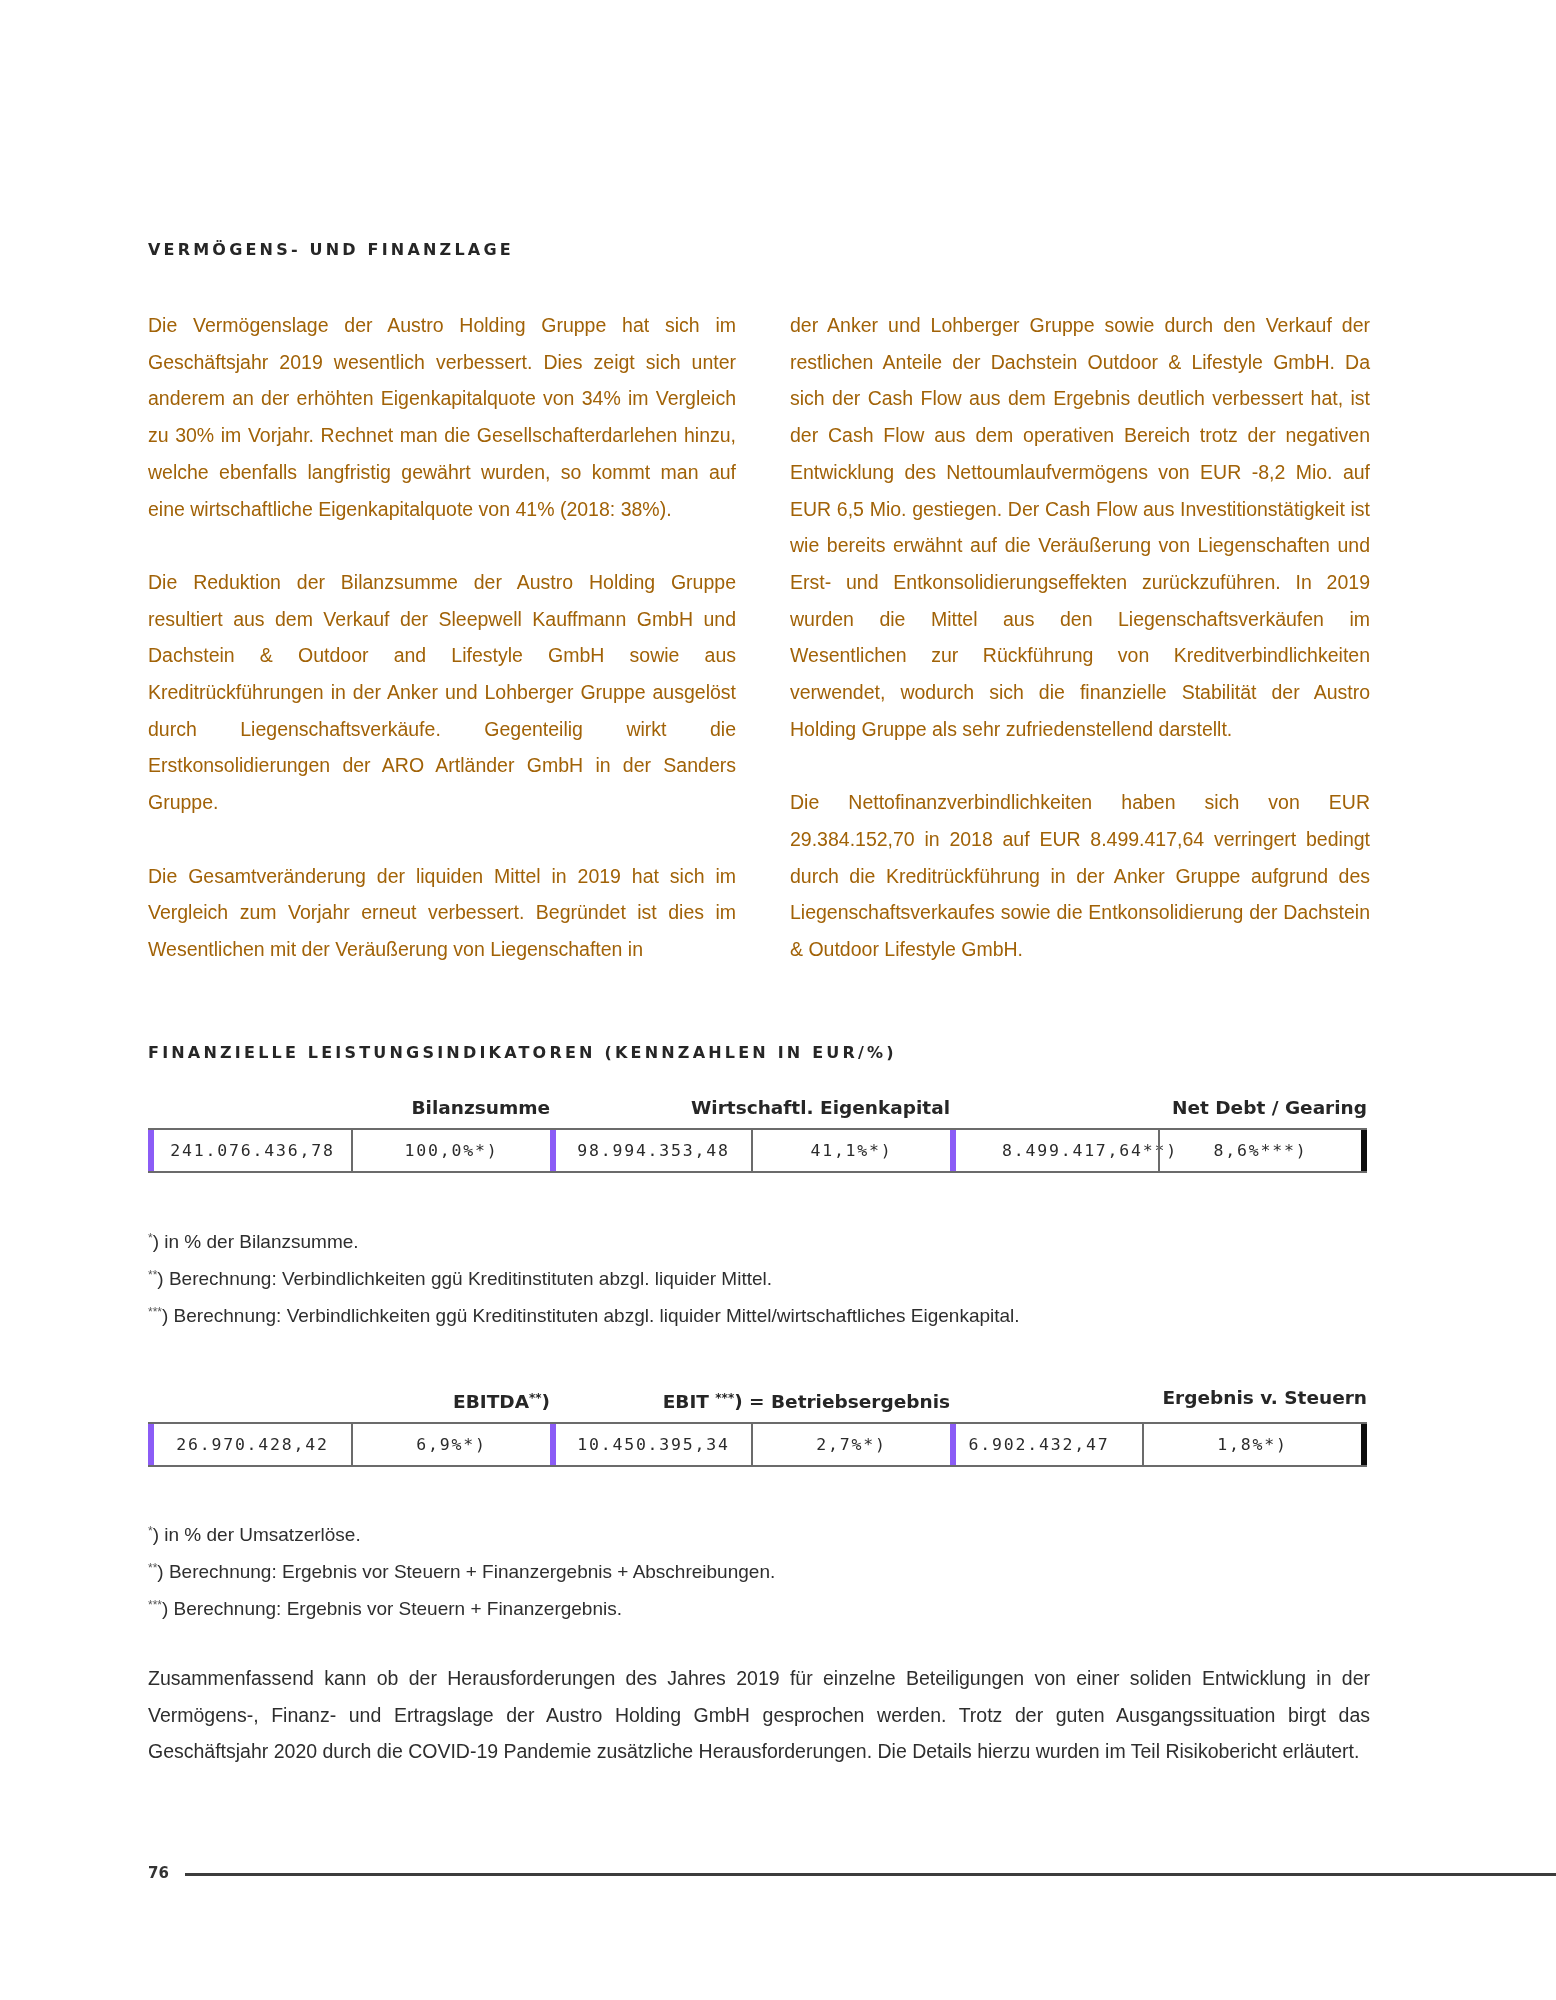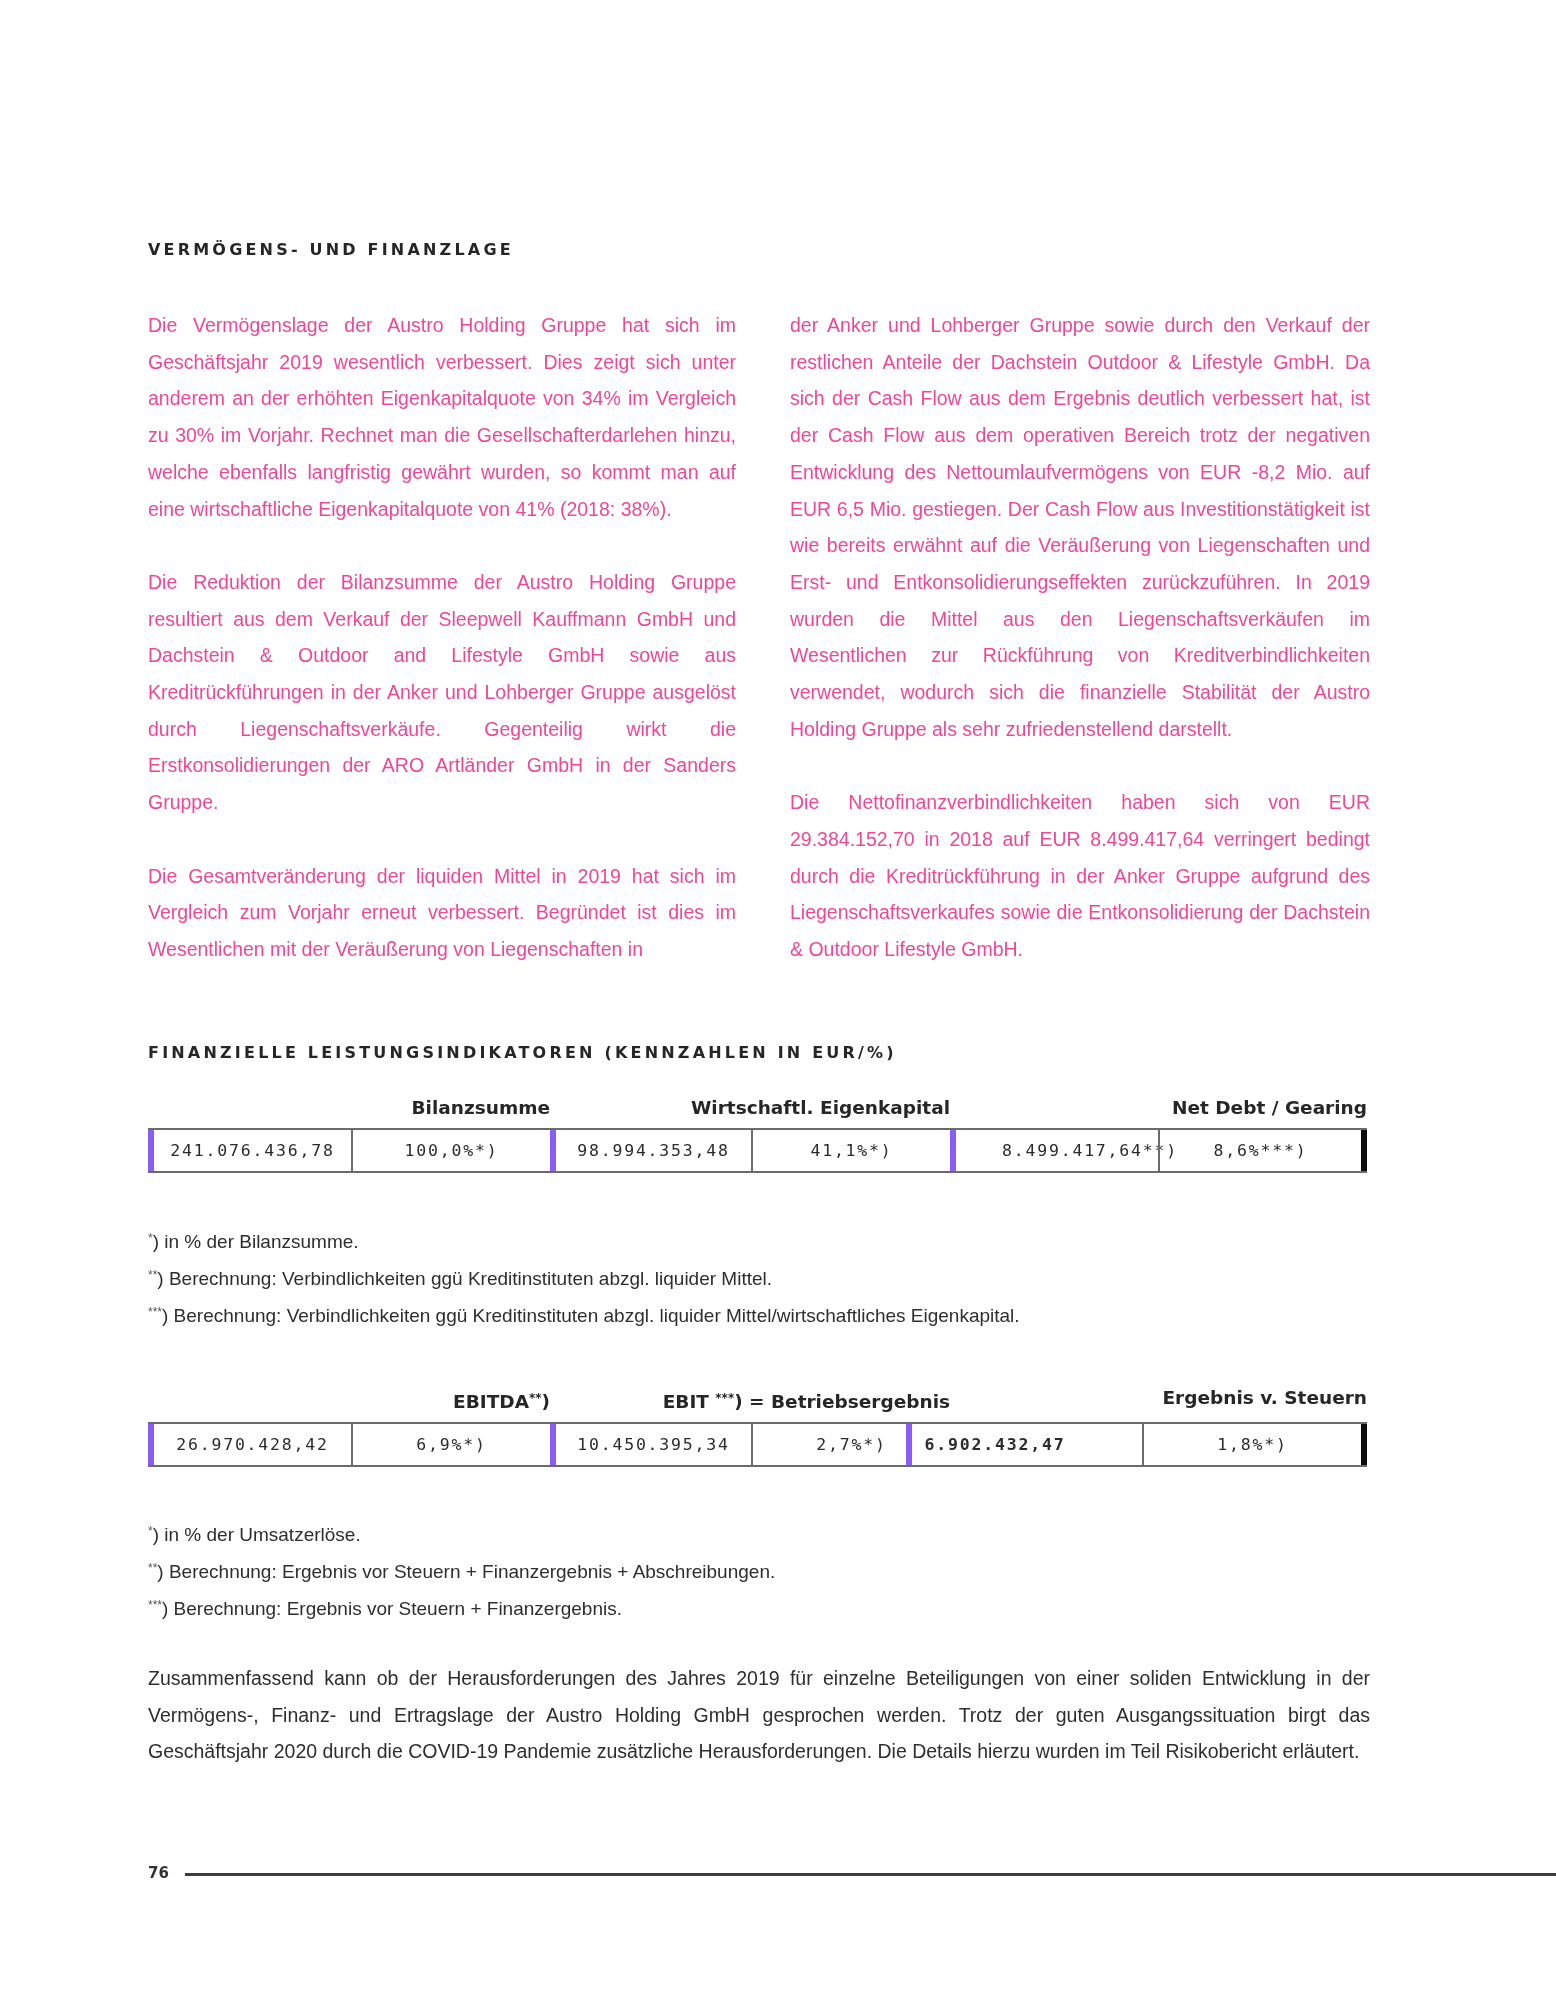--- a/index.html
+++ b/index.html
@@ -8,21 +8,21 @@
     font-family: "Liberation Sans", "DejaVu Sans", sans-serif;
     color: #2b2b2b;
   }
   .h-section {
     position: absolute; left: 148px;
     font-family: "DejaVu Sans", sans-serif; font-weight: bold;
     font-size: 16px; letter-spacing: 3.2px; color: #262626; white-space: nowrap;
   }
   .col {
     position: absolute; width: 588px;
-    font-size: 19.5px; line-height: 36.7px; text-align: justify; color: #ec4899;
+    font-size: 19.5px; line-height: 36.7px; text-align: justify; color: #a16207;
   }
   .col p { margin: 0 0 36.7px 0; }
   .col p:last-child { margin-bottom: 0; }
   .kpi-heads { position: absolute; left: 148px; width: 1219px; height: 30px; }
   .kpi-head {
     position: absolute; top: 0; height: 30px; line-height: 30px; text-align: right;
     font-family: "DejaVu Sans", sans-serif; font-weight: bold; font-size: 18.5px; color: #262626;
     white-space: nowrap;
   }
   .kpi-head sup { font-size: 12px; vertical-align: 6px; }
@@ -93,21 +93,21 @@
   <div class="kpi-head" style="left:0; width:402px;"><span>EBITDA</span><sup>**</sup><span>)</span></div>
   <div class="kpi-head" style="left:402px; width:400px;"><span>EBIT </span><sup>***</sup><span>) = Betriebsergebnis</span></div>
   <div class="kpi-head" style="left:802px; width:417px;"><span>Ergebnis v. Steuern</span></div>
 </div>
 
 <div class="kpi-table" style="top:1422px;">
   <div class="kpi-cell thick-l" style="left:0; width:203px;">26.970.428,42</div>
   <div class="kpi-cell thin-l" style="left:203px; width:199px;">6,9%*)</div>
   <div class="kpi-cell thick-l" style="left:402px; width:201px;">10.450.395,34</div>
   <div class="kpi-cell thin-l" style="left:603px; width:199px;">2,7%*)</div>
-  <div class="kpi-cell thick-l" style="left:758px; width:172px;font-weight:bold;">6.902.432,47</div>
+  <div class="kpi-cell thick-l" style="left:802px; width:172px;">6.902.432,47</div>
   <div class="kpi-cell thin-l thick-r" style="left:994px; width:225px;">1,8%*)</div>
 </div>
 
 <div class="foot" style="top:1519px;"><sup>*</sup><span>) in % der Umsatzerlöse.</span></div>
 <div class="foot" style="top:1556px;"><sup>**</sup><span>) Berechnung: Ergebnis vor Steuern + Finanzergebnis + Abschreibungen.</span></div>
 <div class="foot" style="top:1593px;"><sup>***</sup><span>) Berechnung: Ergebnis vor Steuern + Finanzergebnis.</span></div>
 
 <div class="summary" style="top:1660px;">Zusammenfassend kann ob der Herausforderungen des Jahres 2019 für einzelne Beteiligungen von einer soliden Entwicklung in der Vermögens-, Finanz- und Ertragslage der Austro Holding GmbH gesprochen werden. Trotz der guten Ausgangssituation birgt das Geschäftsjahr 2020 durch die COVID-19 Pandemie zusätzliche Herausforderungen. Die Details hierzu wurden im Teil Risikobericht erläutert.</div>
 
 <div class="page-num">76</div>

